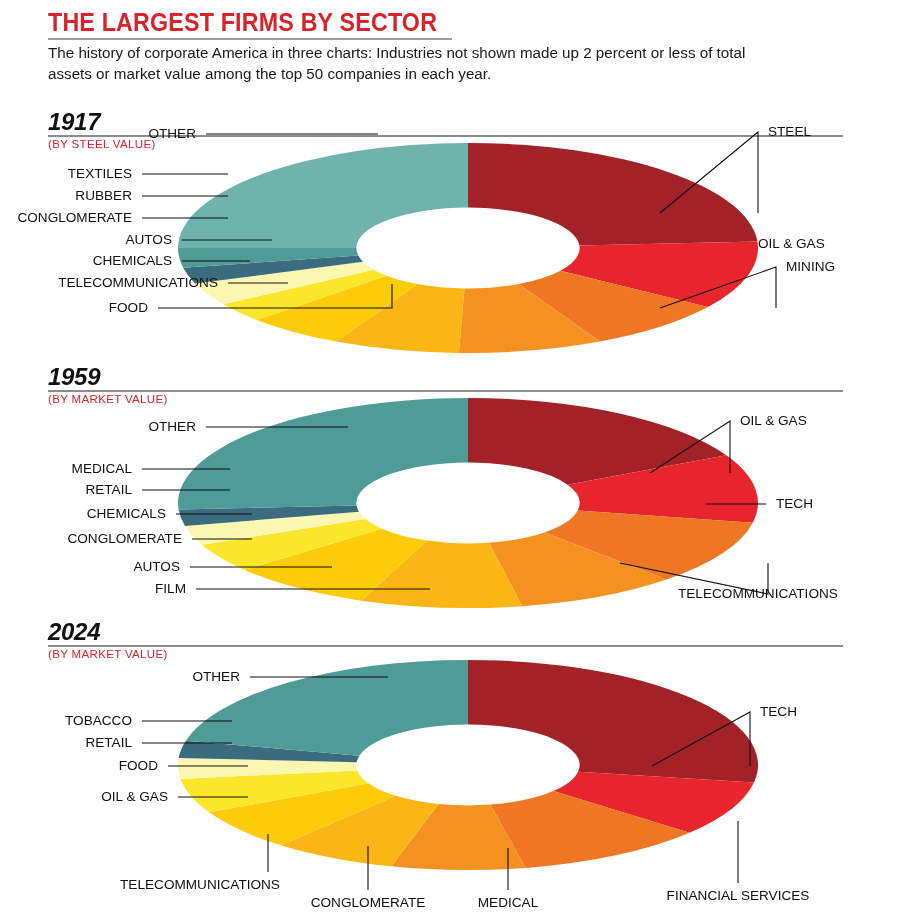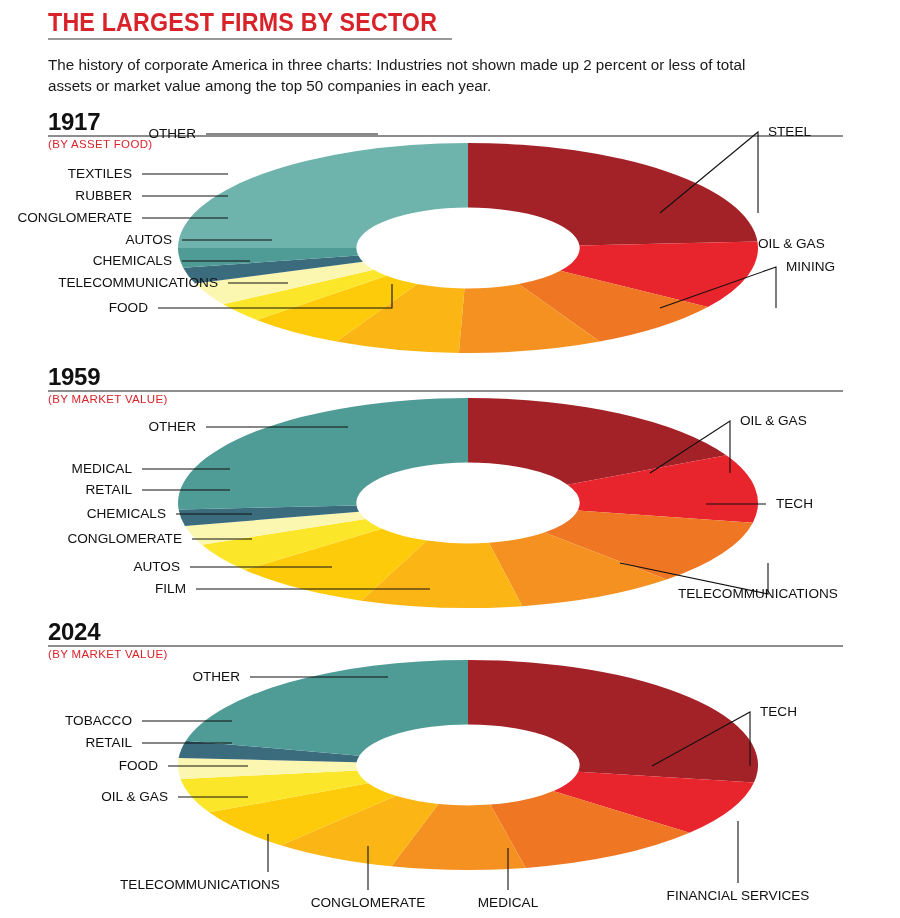--- a/index.html
+++ b/index.html
@@ -17,28 +17,28 @@
     color:#d8232a;font-stretch:condensed;
     transform:scaleX(.93);transform-origin:left center;
     white-space:nowrap;
   }
   .title-rule{
     position:absolute;left:48px;top:38px;width:404px;height:2px;
     background:#9a9a9a;
   }
   .subtitle{
     position:absolute;left:48px;top:42px;width:745px;
-    font-size:15.2px;line-height:21px;color:#1a1a1a;margin-top:12px;
+    font-size:15.2px;line-height:21px;color:#1a1a1a;
   }
 
   
   .block{position:absolute;left:0;width:900px;}
   .year{
     position:absolute;left:48px;top:0;
-    font-size:24px;font-weight:bold;color:#111;letter-spacing:-.3px;
+    font-size:24px;font-weight:bold;color:#111;letter-spacing:-.3px;font-style:italic;
   }
   .year-rule{
     position:absolute;left:48px;top:27px;width:795px;height:1.6px;background:#8d8d8d;
   }
   .byline{
     position:absolute;left:48px;top:30px;
     font-size:11.5px;color:#d8232a;letter-spacing:.35px;
   }
   .donut{position:absolute;left:0;top:0;}
 </style>
@@ -47,21 +47,21 @@
 
 <div class="page">
 
   <div class="title">THE LARGEST FIRMS BY SECTOR</div>
   <div class="title-rule"></div>
   <div class="subtitle">The history of corporate America in three charts: Industries not shown made up 2 percent or less of total assets or market value among the top 50 companies in each year.</div>
 
   <div class="block" id="block0" style="top:108px;">
     <div class="year">1917</div>
     <div class="year-rule"></div>
-    <div class="byline">(BY ASSET FOOD)</div>
+    <div class="byline">(BY STEEL VALUE)</div>
     <svg class="donut" id="svg0" width="900" height="250" viewBox="0 0 900 250">
         <path d="M 468 35 A 290 105 0 0 1 757.4277512441988 133.40699544942208 L 579.4296842290165 137.4616932480275 A 111.65 40.425000000000004 0 0 0 468 99.57499999999999 Z" fill="#a32228"></path>
         <path d="M 757.4277512441988 133.40699544942208 A 290 105 0 0 1 707.853366539623 199.01875467447368 L 560.3435461177548 162.7222205496724 A 111.65 40.425000000000004 0 0 0 579.4296842290165 137.4616932480275 Z" fill="#e8242c"></path>
         <path d="M 707.853366539623 199.01875467447368 A 290 105 0 0 1 599.6572449244686 233.5556850397786 L 518.6880392959204 176.01893874031478 A 111.65 40.425000000000004 0 0 0 560.3435461177548 162.7222205496724 Z" fill="#ef7622"></path>
         <path d="M 599.6572449244686 233.5556850397786 A 290 105 0 0 1 458.8908798673429 244.94818883840182 L 464.492988748927 180.4050527027847 A 111.65 40.425000000000004 0 0 0 518.6880392959204 176.01893874031478 Z" fill="#f59120"></path>
         <path d="M 458.8908798673429 244.94818883840182 A 290 105 0 0 1 336.3427550755315 233.5556850397786 L 417.31196070407964 176.01893874031478 A 111.65 40.425000000000004 0 0 0 464.492988748927 180.4050527027847 Z" fill="#fbb615"></path>
         <path d="M 336.3427550755315 233.5556850397786 A 290 105 0 0 1 256.5990980477907 211.87744612251234 L 386.6106527483994 167.67281675716725 A 111.65 40.425000000000004 0 0 0 417.31196070407964 176.01893874031478 Z" fill="#fdcb0a"></path>
         <path d="M 256.5990980477907 211.87744612251234 A 290 105 0 0 1 223.14490160441568 196.2618134727947 L 373.73078711770006 161.66079818702596 A 111.65 40.425000000000004 0 0 0 386.6106527483994 167.67281675716725 Z" fill="#fce62a"></path>
         <path d="M 223.14490160441568 196.2618134727947 A 290 105 0 0 1 195.14457700327472 175.56748162575568 L 362.95066214626075 153.69348042591594 A 111.65 40.425000000000004 0 0 0 373.73078711770006 161.66079818702596 Z" fill="#fbf6b0"></path>
         <path d="M 195.14457700327472 175.56748162575568 A 290 105 0 0 1 183.13669728868035 159.67503803150117 L 358.32762845614195 147.57488964212794 A 111.65 40.425000000000004 0 0 0 362.95066214626075 153.69348042591594 Z" fill="#3b6c7d"></path>

